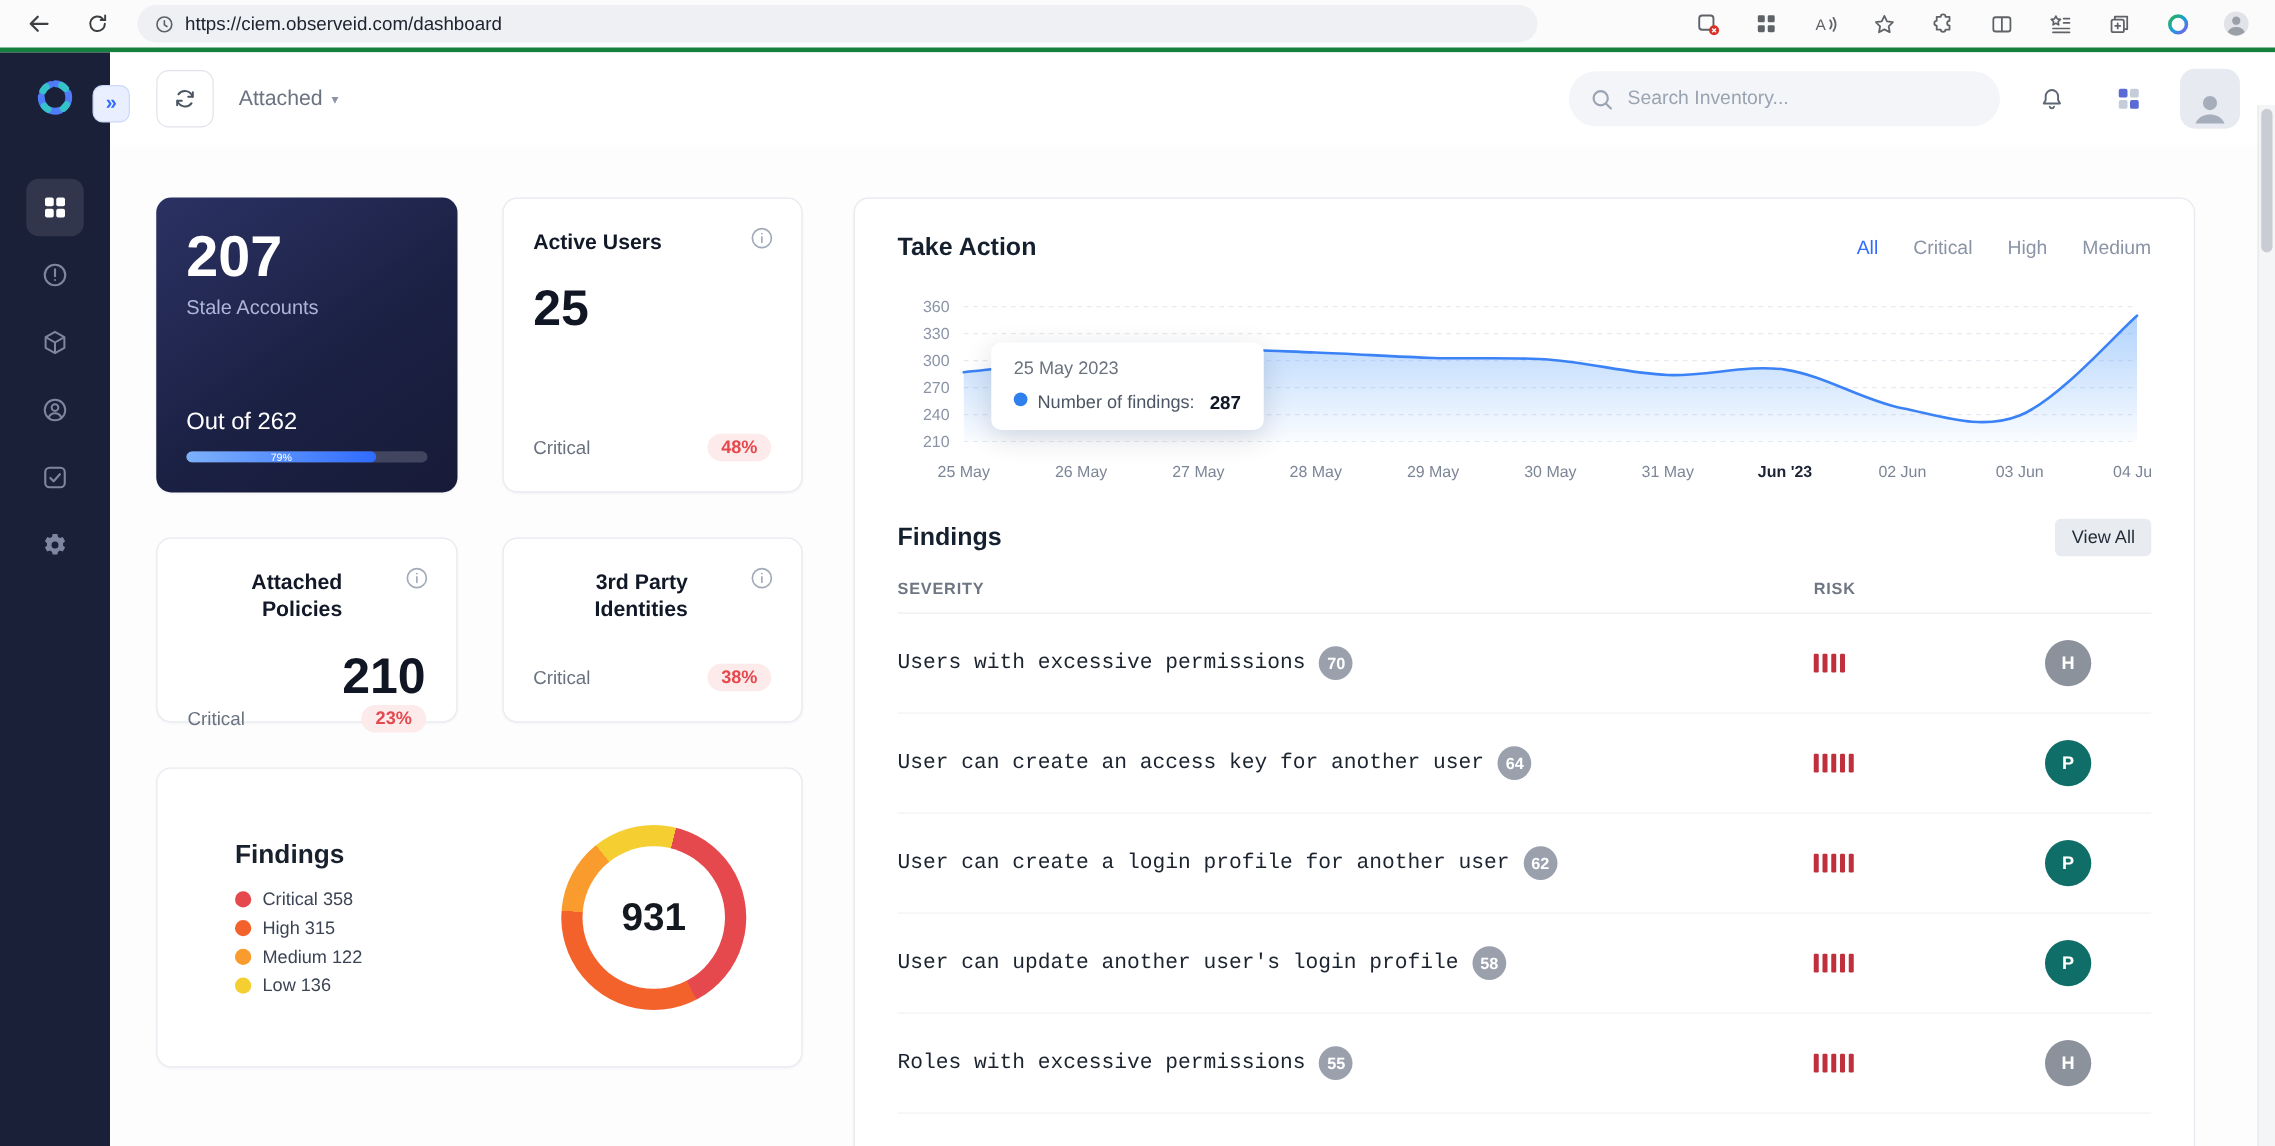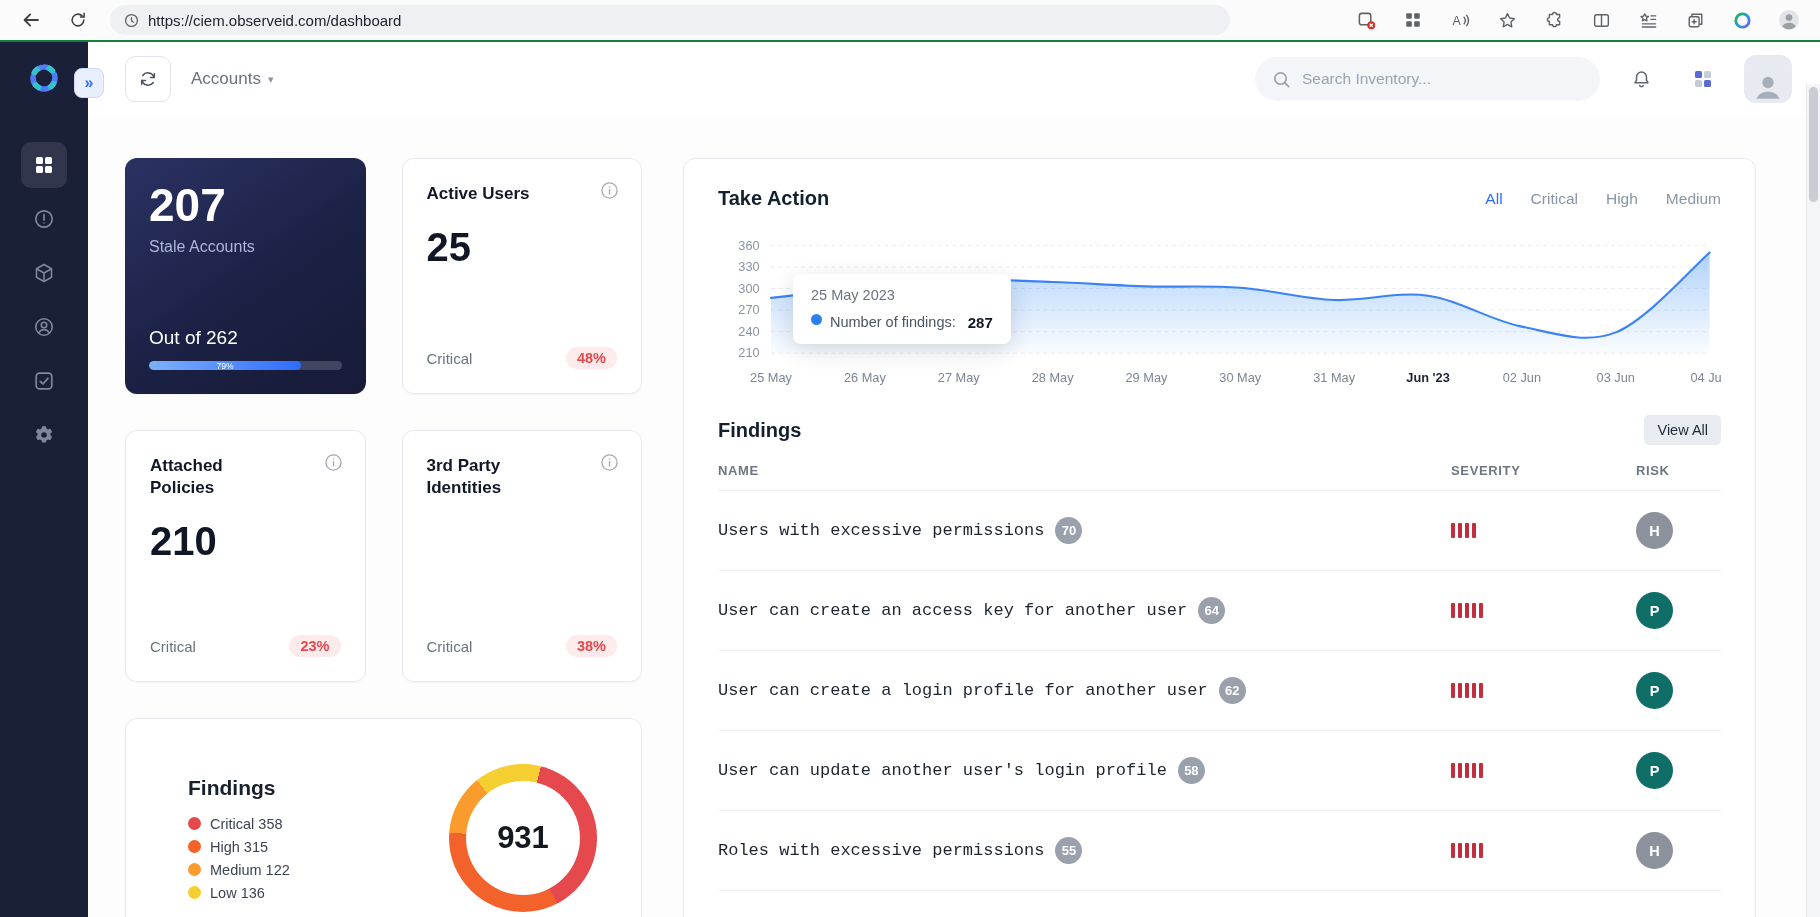--- a/index.html
+++ b/index.html
@@ -1,20 +1,20 @@
 <!DOCTYPE html>
 <html><head>
 <meta charset="utf-8">
 <style>
   * { margin:0; padding:0; box-sizing:border-box; }
   html,body { width:1820px; height:917px; overflow:hidden; }
   body { font-family:"Liberation Sans","DejaVu Sans",sans-serif; background:#fff; color:#1c2430; }
 
   
-  .browser-bar { height:42px; background:#fbfbfc; border-bottom:2px solid #15803d;
+  .browser-bar { height:42px; background:#fbfbfc; border-bottom:4px solid #15803d;
     display:flex; align-items:center; padding:0 16px; gap:17px; }
   .bicon { width:30px; height:30px; display:flex; align-items:center; justify-content:center;
     border-radius:6px; color:#4b4f55; flex:0 0 auto; }
   .url-pill { flex:1; max-width:1120px; height:30px; background:#eef0f3; border-radius:15px;
     display:flex; align-items:center; gap:9px; padding:0 14px; }
   .url-text { font-size:15px; color:#202430; }
   .browser-right { margin-left:auto; display:flex; align-items:center; gap:17px; }
 
   
   .app { display:flex; height:875px; position:relative; }
@@ -48,21 +48,21 @@
     align-items:flex-end; justify-content:center; overflow:hidden; cursor:pointer; }
 
   
   .content { flex:1; display:flex; gap:41px; padding:42px 64px 0 37px; overflow:hidden; }
   .left-col { width:517px; flex:0 0 auto; display:grid; grid-template-columns:1fr 1fr; gap:36px;
     align-content:start; }
   .card { background:#fff; border:1px solid #e8eaf0; border-radius:12px;
     box-shadow:0 1px 2px rgba(16,24,40,0.04); }
 
   .stat-card { padding:24px; position:relative; display:flex; flex-direction:column; }
-  .h1 { height:236px; } .h2 { height:252px; }
+  .h1 { height:236px; } .h2 { height:148px;text-align:right; }
   .dark-card { background:linear-gradient(145deg,#2b3263 0%, #1b2144 55%, #171b38 100%);
     border:none; color:#fff; }
   .dark-value { font-size:46px; font-weight:bold; line-height:1; }
   .dark-label { margin-top:10px; font-size:16px; color:#aeb5d9; }
   .dark-sub { margin-top:auto; font-size:19px; font-weight:normal; }
   .progress-track { margin-top:12px; height:9px; border-radius:5px; background:rgba(255,255,255,0.18);
     overflow:hidden; }
   .progress-fill { height:100%; border-radius:5px; background:linear-gradient(90deg,#7db1fb,#2f6bff);
     display:flex; align-items:center; justify-content:center; font-size:8.5px; color:#fff; }
 
@@ -278,21 +278,21 @@
   <div class="main">
 
     <div class="topbar">
       <button class="sync-btn">
         <svg viewBox="0 0 22 22" width="20" height="20" fill="none" stroke="currentColor" stroke-width="1.7" stroke-linecap="round" stroke-linejoin="round">
             <path d="M17.6 9.3A7 7 0 0 0 5.2 7.1M4.4 12.7a7 7 0 0 0 12.4 2.2"></path>
             <path d="M17.9 5.2v4.1h-4.1M4.1 16.8v-4.1h4.1"></path>
           </svg>
       </button>
       <div class="scope">
-        <span>Accounts</span>
+        <span>Attached</span>
         <span class="caret">▾</span>
       </div>
       <div class="tspacer"></div>
       <div class="search-pill">
         <span style="display:flex">
           <svg viewBox="0 0 20 20" width="19" height="19" fill="none" stroke="#9aa3b2" stroke-width="1.8" stroke-linecap="round">
               <circle cx="9" cy="9" r="6"></circle>
               <line x1="13.6" y1="13.6" x2="17.6" y2="17.6"></line>
             </svg>
         </span>
@@ -464,21 +464,20 @@
               <span class="tooltip-value">287</span>
             </div>
           </div>
         </div>
 
         <div class="ftable-head">
           <span class="panel-title">Findings</span>
           <button class="view-all">View All</button>
         </div>
         <div class="fcols" id="fcols">
-            <span class="fcol">NAME</span>
             <span class="fcol">SEVERITY</span>
             <span class="fcol">RISK</span>
           </div>
         <div id="frows">
             <div class="frow">
               <div class="fname-cell">
                 <span class="fname">Users with excessive permissions</span>
                 <span class="fbadge">70</span>
               </div>
               <div class="sev">

